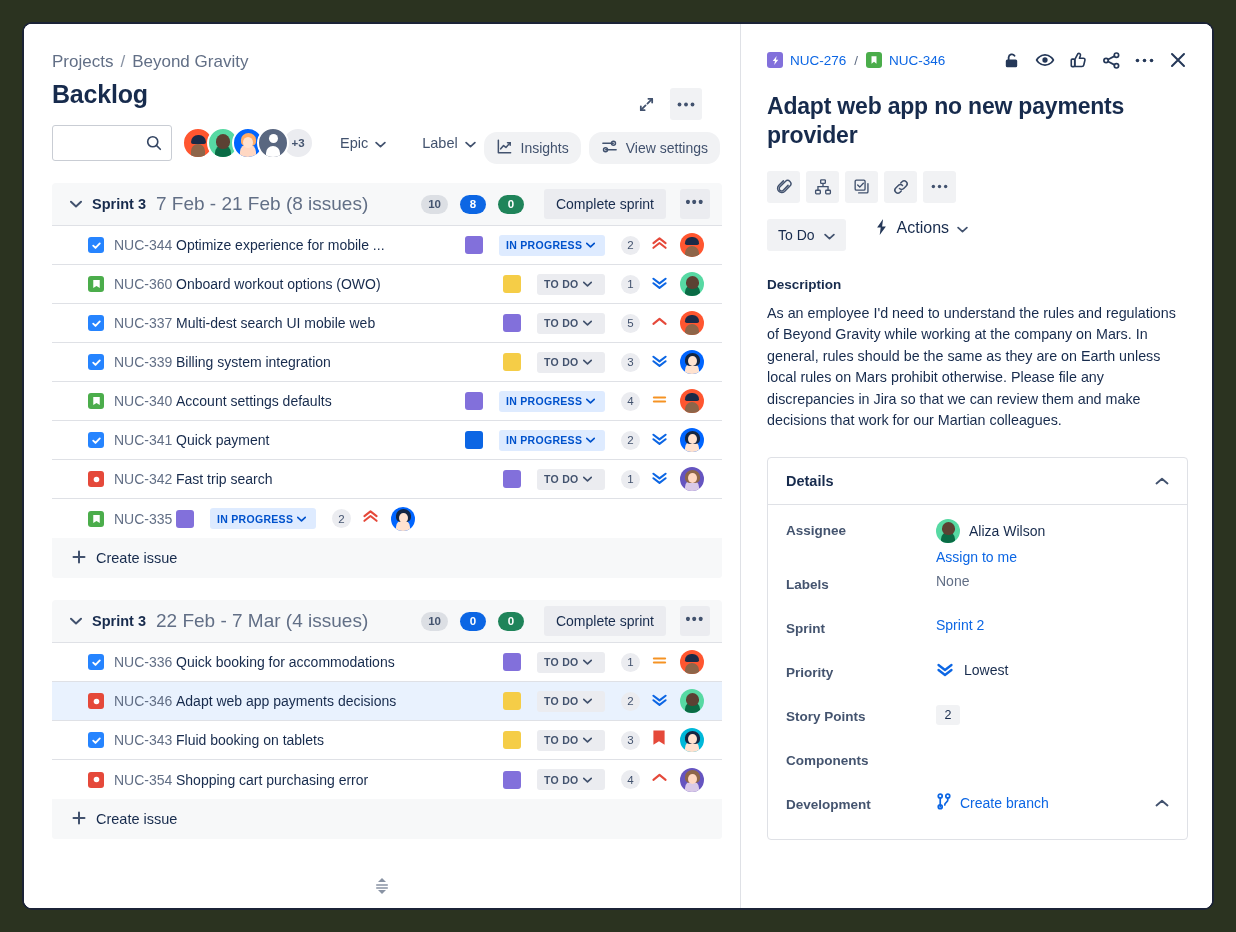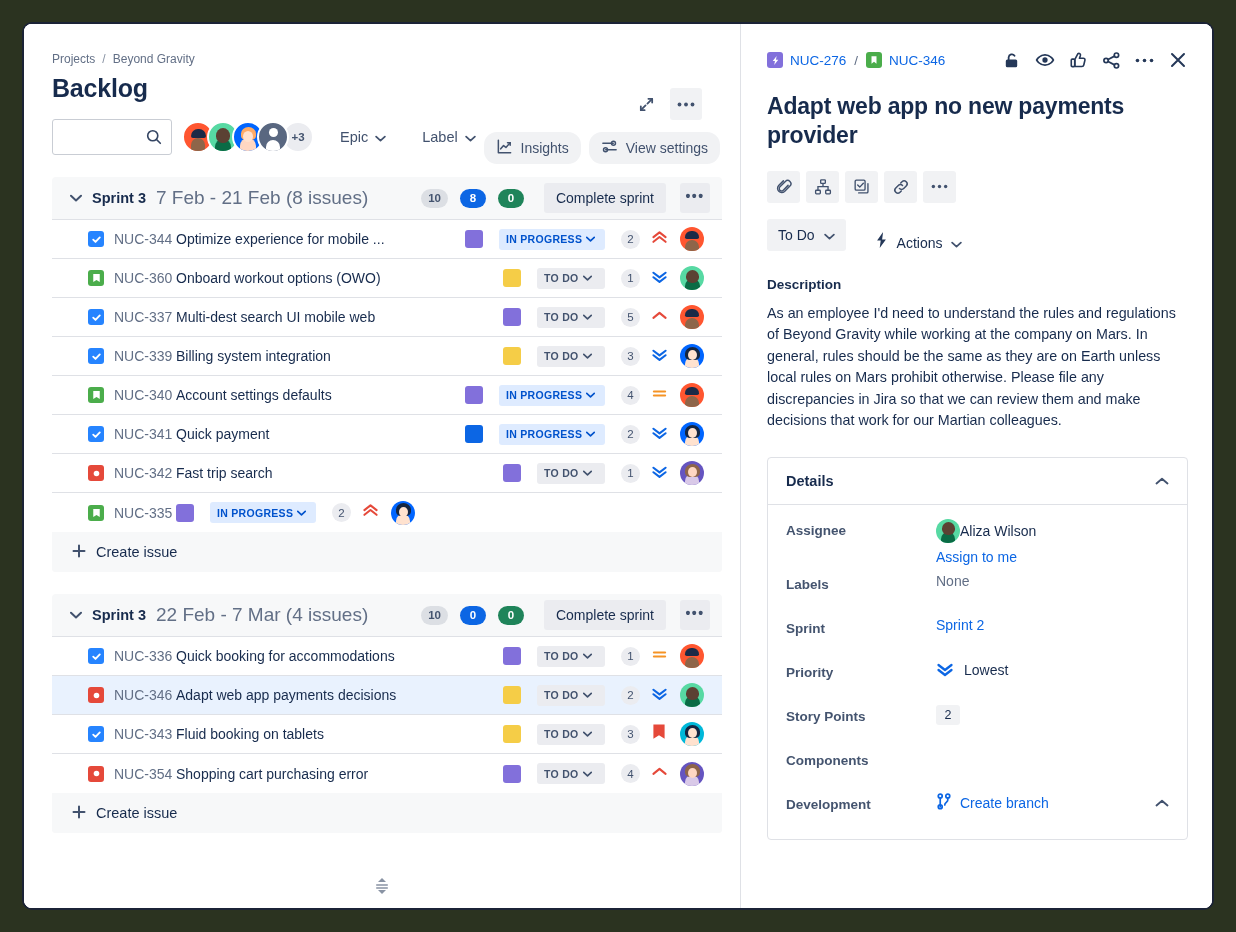--- a/index.html
+++ b/index.html
@@ -26,21 +26,21 @@
   
   .left {
     width: 716px;
     position: relative;
     background: #fff;
     padding: 0 0 0 0;
     overflow: hidden;
   }
   .breadcrumb {
     margin: 28px 0 0 28px;
-    font-size: 12px;
+    font-size: 17px;
     color: #626f86;
     display: flex; gap: 7px; align-items: center;
   }
   .breadcrumb .crumb { color: #626f86; }
   .breadcrumb .sep { color: #8993a4; }
   .page-title {
     margin: 8px 0 0 28px;
     font-size: 25px;
     font-weight: 600;
     color: #172b4d;
@@ -232,22 +232,22 @@
     display: flex; align-items: center; justify-content: center;
     cursor: pointer; color: #42526e;
   }
   .status-row { display: flex; align-items: center; gap: 24px; margin-top: 16px; }
   .status-select {
     height: 32px; padding: 0 11px; background: #f1f2f4; border-radius: 3px;
     display: flex; align-items: center; gap: 9px; font-size: 14px;
     color: #172b4d; font-weight: 500; cursor: pointer;
   }
   .actions-btn {
-    height: 32px; display: flex; align-items: flex-end; gap: 8px;
-    font-size: 14px; color: #172b4d; font-weight: 500; cursor: pointer;
+    height: 32px; display: flex; align-items: flex-start; gap: 8px;
+    font-size: 16px; color: #172b4d; font-weight: 500; cursor: pointer;
     padding: 0 4px;
   }
   .section-label {
     margin-top: 26px; font-size: 13.5px; font-weight: 700; color: #172b4d;
   }
   .description {
     margin-top: 11px; font-size: 14.3px; color: #172b4d; line-height: 1.5;
   }
   .details-card {
     margin-top: 25px; border: 1px solid #dfe1e6; border-radius: 4px;
@@ -257,21 +257,21 @@
     height: 47px; display: flex; align-items: center; padding: 0 18px;
     border-bottom: 1px solid #dfe1e6;
   }
   .details-head .t { font-size: 14.5px; font-weight: 700; color: #172b4d; }
   .details-head .c { margin-left: auto; color: #42526e; cursor: pointer; }
   .dtable { padding: 6px 18px 10px 18px; }
   .drow { display: flex; align-items: flex-start; min-height: 44px; padding-top: 8px; }
   .dlabel { width: 150px; font-size: 13.5px; font-weight: 700; color: #44546f;
             padding-top: 4px; flex: none; }
   .dvalue { font-size: 14px; color: #172b4d; flex: 1; }
-  .dvalue .assignee { display: flex; align-items: center; }
+  .dvalue .assignee { display: flex; align-items: center; gap: 9px; }
   .dv-av { width: 24px; height: 24px; border-radius: 50%; overflow: hidden;
            position: relative; flex: none; }
   .link { color: #0c66e4; cursor: pointer; }
   .muted { color: #626f86; }
   .prio-val { display: flex; align-items: center; gap: 10px; }
   .sp-pill { display: inline-flex; align-items: center; justify-content: center;
              min-width: 24px; height: 20px; padding: 0 7px; border-radius: 3px;
              background: #f1f2f4; font-size: 12.5px; color: #172b4d; }
   .dev-row { display: flex; align-items: center; width: 100%; }
   .dev-link { display: flex; align-items: center; gap: 8px; color: #0c66e4; cursor: pointer; }

